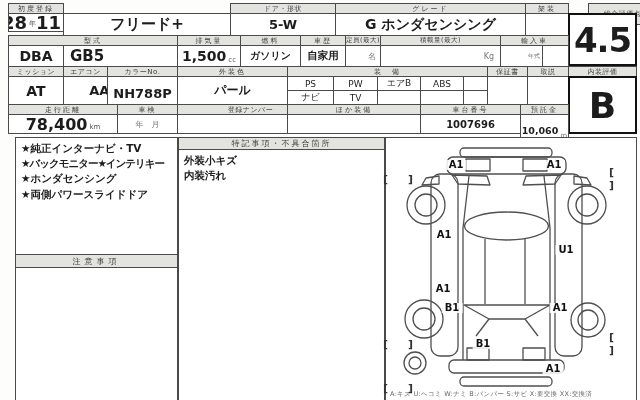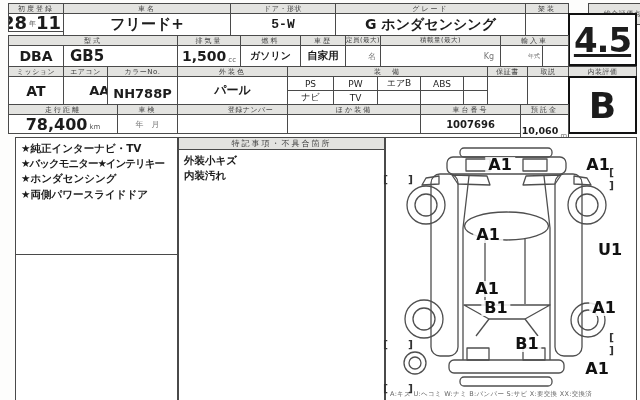--- a/index.html
+++ b/index.html
@@ -27,57 +27,56 @@
   .interior{font-size:36px;font-weight:700;}
   .panel{position:absolute;box-sizing:border-box;border:1px solid #4a4a4a;background:#fff;}
   .panel-hdr{
     box-sizing:border-box;border-bottom:1px solid #4a4a4a;background:#e3e3e0;
     font-size:8px;color:#3c3c3c;letter-spacing:4px;text-align:center;
     height:14px;line-height:14px;
   }
   .panel-body{padding:3px 5px;font-size:10.5px;font-weight:600;line-height:1.45;}
   .mark{
     position:absolute;transform:translate(-50%,-50%);
-    font-size:16px;font-weight:700;color:#111;background:rgba(255,255,255,0.85);
-    padding:0 3px;line-height:1;margin-left:44px;
+    font-size:10px;font-weight:700;color:#111;background:rgba(255,255,255,0.85);
+    padding:0 3px;line-height:1;
   }
   .bracket{
     position:absolute;transform:translate(-50%,-50%);
     font-size:11px;color:#333;font-weight:600;letter-spacing:8px;
   }
   .legend{
     position:absolute;left:4px;top:252px;width:242px;
     font-size:6.5px;color:#666;letter-spacing:0.3px;white-space:nowrap;
     filter:blur(0.4px);overflow:hidden;
   }
   svg{display:block;}
 </style>
 </head>
 <body>
 
 <div id="sheet">
 
   <div class="cell hdr" style="left:8px;top:3px;width:56px;height:11px;">初度登録</div>
-  <div class="cell hdr" style="left:63px;top:3px;width:168px;height:11px;">車名</div>
   <div class="cell hdr tight" style="left:230px;top:3px;width:106px;height:11px;">ドア・形状</div>
   <div class="cell hdr" style="left:335px;top:3px;width:191px;height:11px;">グレード</div>
   <div class="cell hdr" style="left:525px;top:3px;width:44px;height:11px;">架装</div>
   <div class="cell hdr tight" style="left:588px;top:3px;width:69px;height:22px;">総合評価点</div>
 
   <div class="cell val" style="left:8px;top:13px;width:56px;height:19px;font-size:18px;">
     <span>28</span>
       <span class="unit">年</span>
       <span>11</span>
       <span class="unit">月</span>
   </div>
   <div class="cell val" style="left:63px;top:13px;width:168px;height:23px;font-size:15px;">フリード+</div>
-  <div class="cell val" style="left:230px;top:13px;width:106px;height:23px;font-size:13px;font-family:Liberation Mono, monospace;">5-W</div>
+  <div class="cell val" style="left:230px;top:13px;width:106px;height:23px;font-size:13px;">5-W</div>
   <div class="cell val" style="left:335px;top:13px;width:191px;height:23px;font-size:14px;">G ホンダセンシング</div>
   <div class="cell" style="left:525px;top:13px;width:44px;height:23px;"></div>
-  <div class="cell thick score" style="left:568px;top:13px;width:69px;height:53px;text-decoration:underline;">4.5</div>
+  <div class="cell thick score" style="left:568px;top:13px;width:69px;height:53px;">4.5</div>
 
   <div class="cell hdr" style="left:8px;top:35px;width:170px;height:11px;">型式</div>
   <div class="cell hdr" style="left:177px;top:35px;width:64px;height:11px;">排気量</div>
   <div class="cell hdr" style="left:240px;top:35px;width:61px;height:11px;">燃料</div>
   <div class="cell hdr" style="left:300px;top:35px;width:46px;height:11px;">車歴</div>
   <div class="cell hdr tight" style="left:345px;top:35px;width:36px;height:11px;font-size:6.5px;">定員(最大)</div>
   <div class="cell hdr tight" style="left:380px;top:35px;width:121px;height:11px;font-size:6.5px;">積載量(最大)</div>
   <div class="cell hdr" style="left:500px;top:35px;width:69px;height:11px;">輸入車</div>
 
   <div class="cell val" style="left:8px;top:45px;width:56px;height:22px;font-size:14px;text-align:right;">DBA</div>
@@ -146,20 +145,21 @@
   <div class="panel" style="left:15px;top:137px;width:163px;height:118px;">
     <div class="panel-body">
       <div>★純正インターナビ・TV</div>
       <div style="letter-spacing:-1px;">★バックモニター★インテリキー</div>
       <div>★ホンダセンシング</div>
       <div>★両側パワースライドドア</div>
     </div>
   </div>
 
   <div class="panel" style="left:15px;top:254px;width:163px;height:146px;border-bottom:none;">
+    <div class="panel-hdr" style="height:13px;line-height:13px;">注意事項</div>
     <div class="panel-body"></div>
   </div>
 
   <div class="panel" style="left:178px;top:137px;width:207px;height:263px;border-bottom:none;">
     <div class="panel-hdr" style="height:12px;line-height:12px;letter-spacing:2px;">特記事項・不具合箇所</div>
     <div class="panel-body">
       <div>外装小キズ</div>
       <div>内装汚れ</div>
     </div>
   </div>

